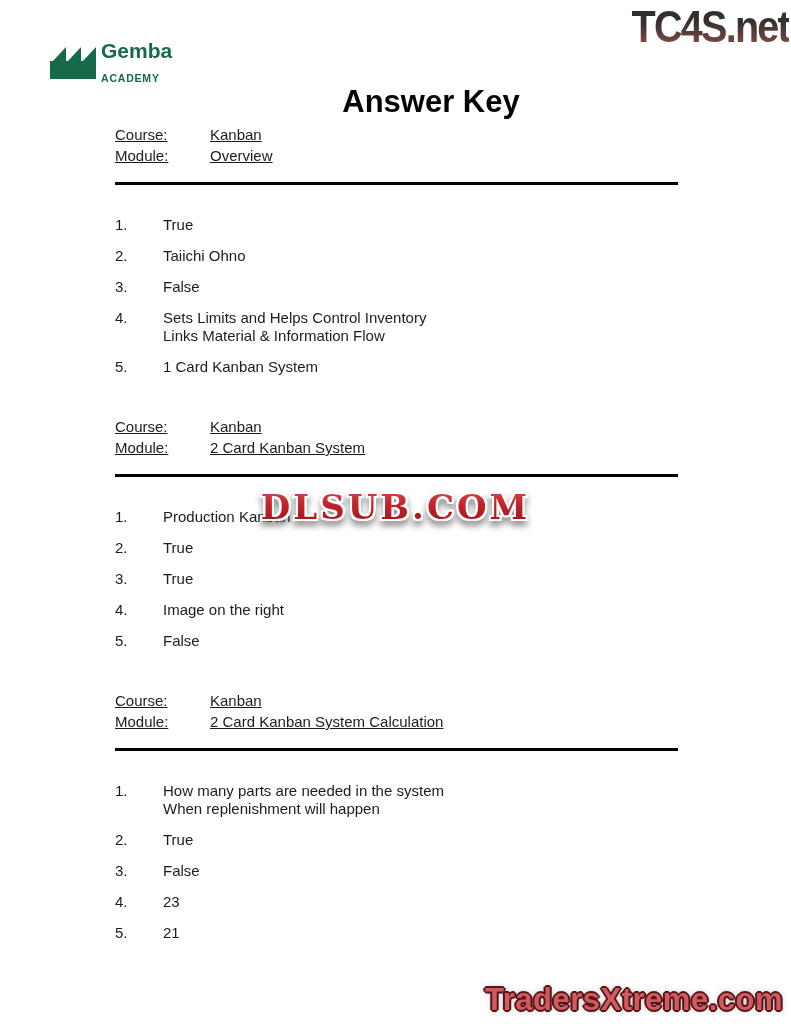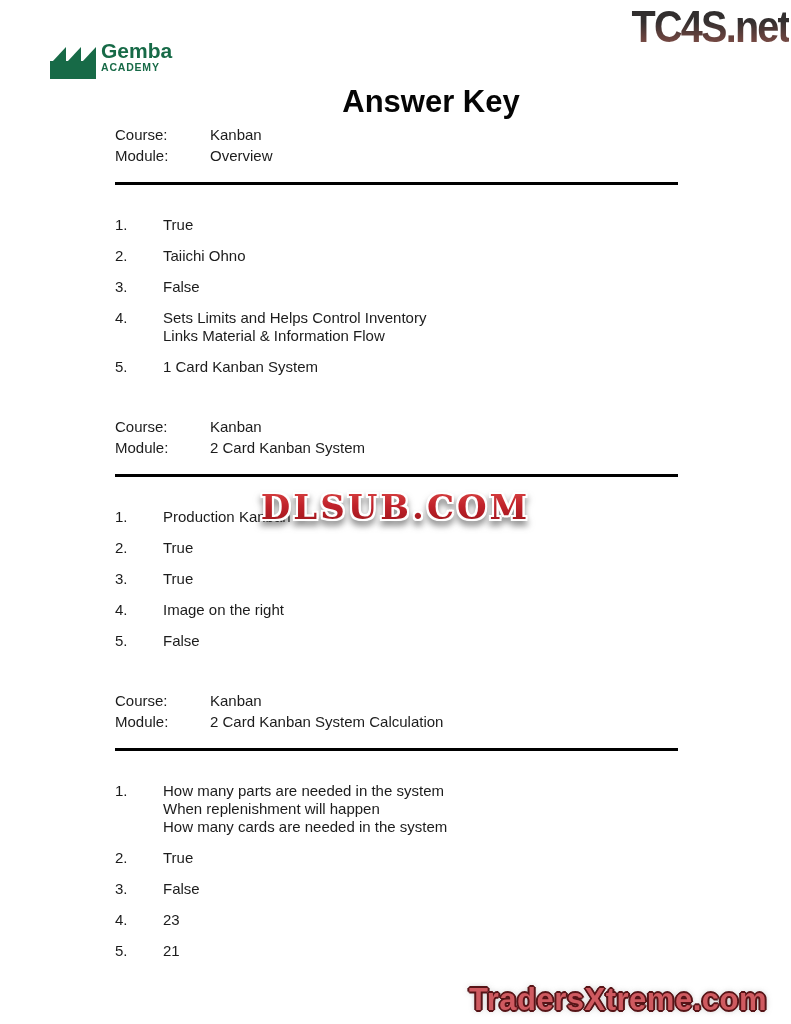--- a/index.html
+++ b/index.html
@@ -17,21 +17,21 @@
     display:flex;align-items:flex-start;gap:3px;
   }
   .logo svg{display:block;}
   .logo-text{line-height:1;}
   .logo-name{
     font-size:21px;font-weight:bold;color:var(--brand-green,#176a47);
     letter-spacing:0px;
   }
   .logo-sub{
     font-size:10.5px;font-weight:bold;color:var(--brand-green,#176a47);
-    letter-spacing:0.8px;margin-top:1px;
+    letter-spacing:0.8px;margin-top:12px;
   }
   .page-title{
     position:absolute;left:431px;top:48px;
     transform:translateX(-50%);
     font-size:31px;font-weight:bold;color:#050505;
     white-space:nowrap;
     margin-top:36px;
   }
   
   .wm-tc4s{
@@ -52,38 +52,38 @@
     background:linear-gradient(180deg,#dd4a48 0%,var(--dlsub-red,#c1232b) 45%,#9a131a 100%);
     -webkit-background-clip:text;background-clip:text;
     color:transparent;
     filter:
       drop-shadow(2px 0 0 #fff) drop-shadow(-2px 0 0 #fff)
       drop-shadow(0 2px 0 #fff) drop-shadow(0 -2px 0 #fff)
       drop-shadow(0 5px 3px rgba(60,60,60,.55));
     z-index:5;
   }
   .wm-traders{
-    position:absolute;right:24px;top:982px;
+    position:absolute;right:8px;top:982px;
     font-size:31px;font-weight:bold;letter-spacing:0.5px;
     white-space:nowrap;
     color:var(--traders-pink,#cf5a60);
     text-shadow:
       -2px 0 0 var(--traders-outline,#571417), 2px 0 0 var(--traders-outline,#571417),
       0 -2px 0 var(--traders-outline,#571417), 0 2px 0 var(--traders-outline,#571417),
       -1px -1px 0 var(--traders-outline,#571417), 1px -1px 0 var(--traders-outline,#571417),
       -1px 1px 0 var(--traders-outline,#571417), 1px 1px 0 var(--traders-outline,#571417),
       0 0 6px rgba(130,130,130,.8);
     z-index:5;
   }
   
   .content{
     position:absolute;left:115px;top:124px;width:563px;
     font-size:15px;
   }
-  .course-block{line-height:21px;}
+  .course-block{line-height:21px;text-decoration:underline;}
   .course-row{display:grid;grid-template-columns:95px auto;}
   .divider{
     border:none;border-top:3px solid #000;
     margin:16px 0 0 0;width:100%;
   }
   .answers{margin-top:31px;}
   .answer-row{
     display:grid;grid-template-columns:48px auto;
     line-height:18px;margin-bottom:13px;
   }
@@ -222,21 +222,20 @@
         <span>2 Card Kanban System Calculation</span>
       </div>
     </div>
     <hr class="divider">
     <div class="answers">
         <div class="answer-row">
           <span>1.</span>
           <div>
             <div>How many parts are needed in the system</div>
             <div>When replenishment will happen</div>
-            <div>How many cards are needed in the system</div>
           </div>
         </div>
         <div class="answer-row">
           <span>2.</span>
           <div>
             <div>True</div>
           </div>
         </div>
         <div class="answer-row">
           <span>3.</span>

